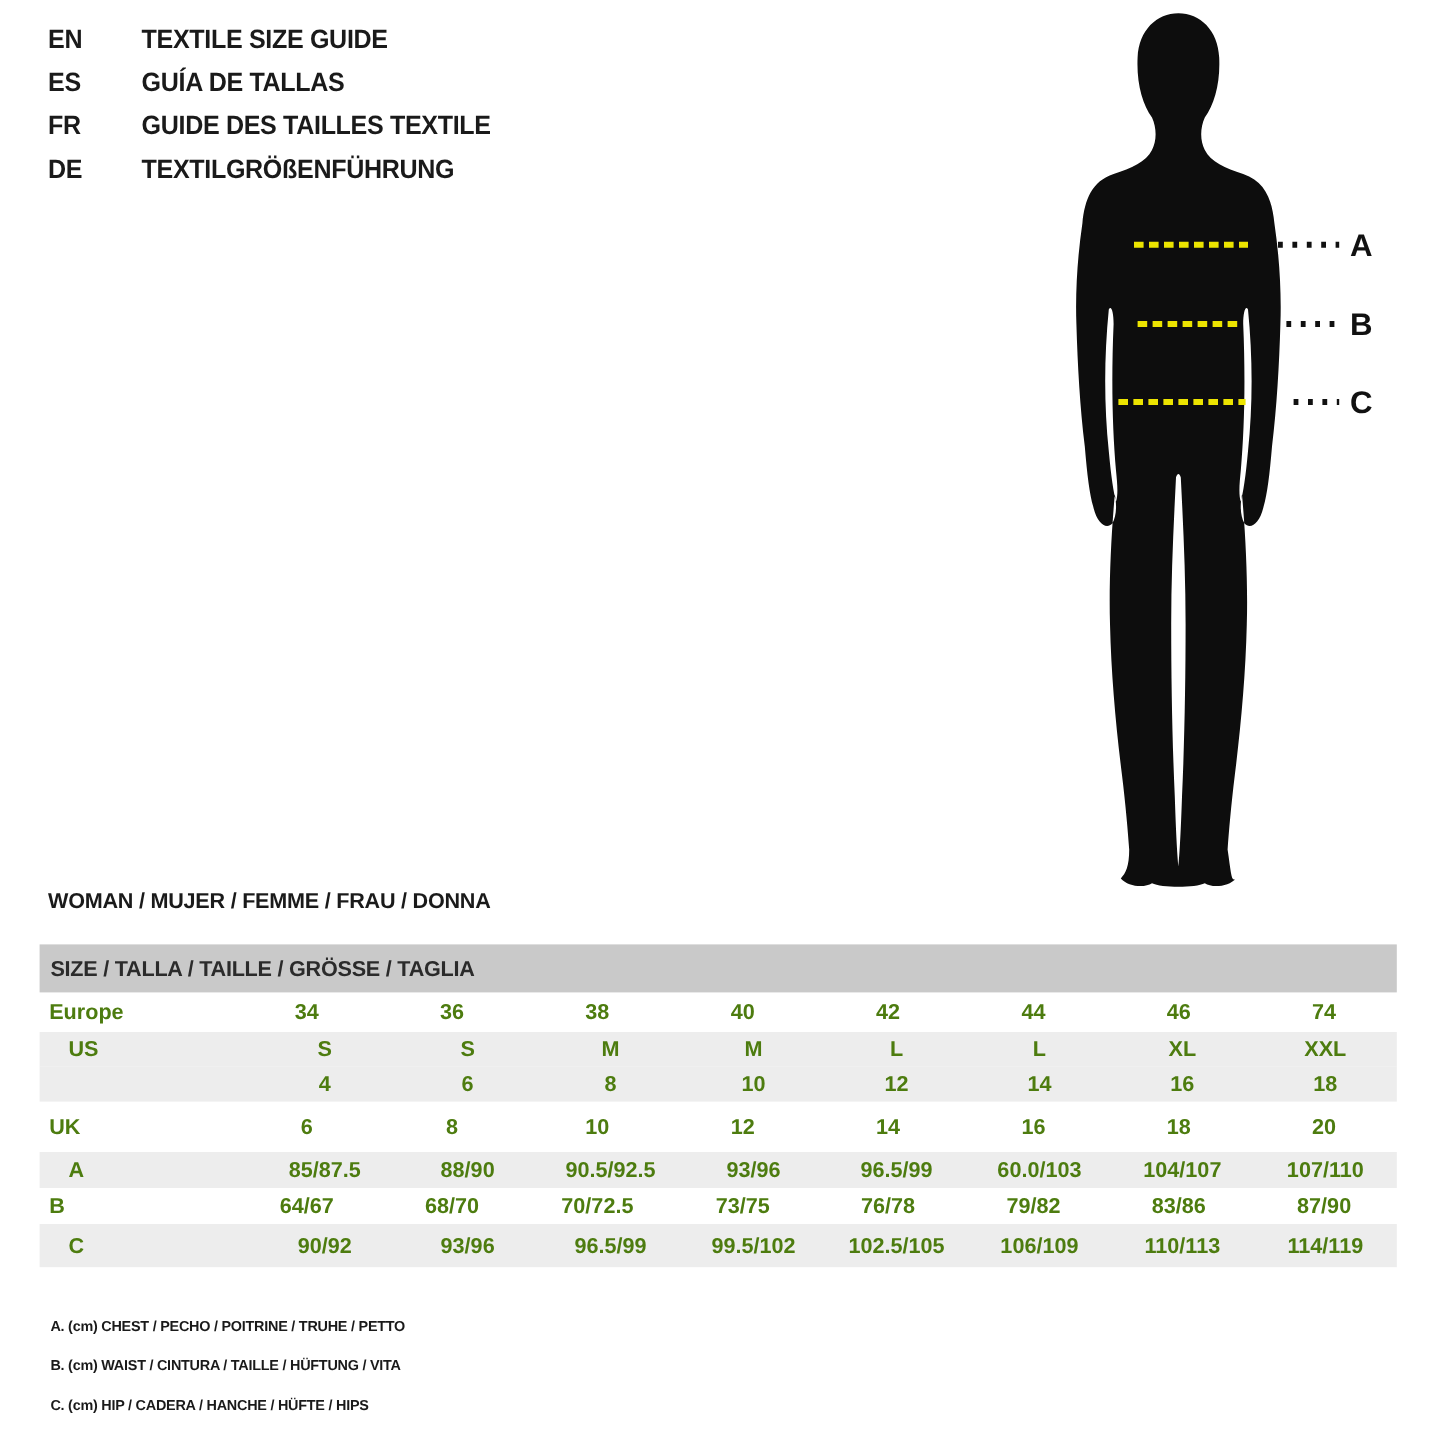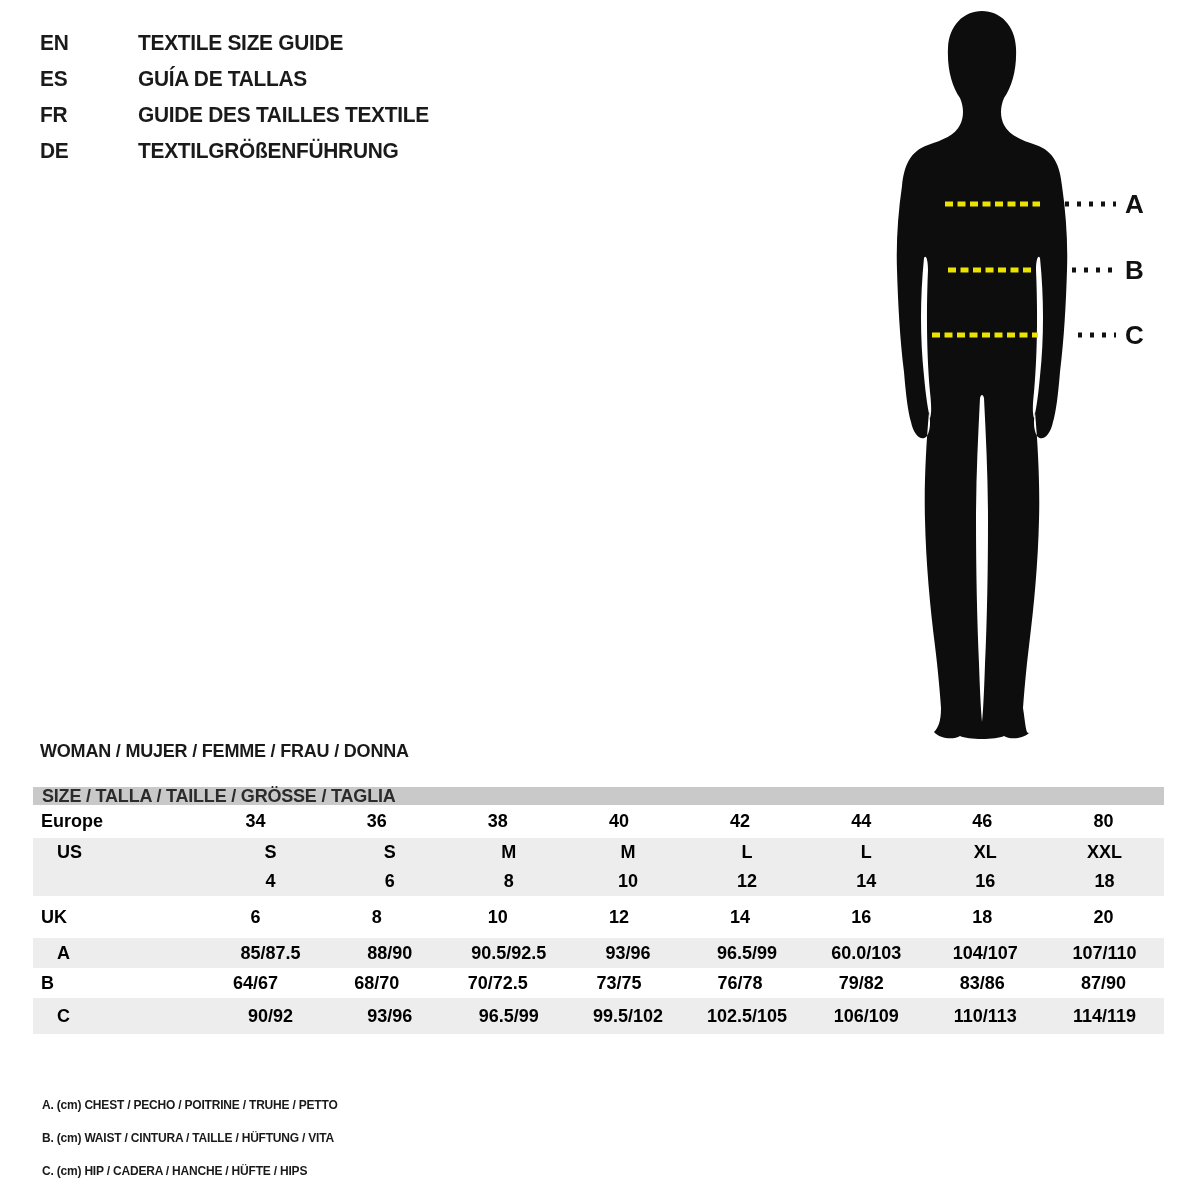--- a/index.html
+++ b/index.html
@@ -2,37 +2,37 @@
 <html><head>
 <meta charset="utf-8">
 <style>
   html,body{margin:0;padding:0;background:#ffffff;}
   .page{
     position:relative;width:1200px;height:1200px;background:#ffffff;overflow:hidden;
     font-family:"Liberation Sans","DejaVu Sans",sans-serif;color:#1a1a1a;
   }
   
   .langs{position:absolute;left:40px;top:20px;}
-  .lang-row{display:flex;height:36px;align-items:flex-end;gap:20px;}
+  .lang-row{display:flex;height:36px;align-items:flex-start;}
   .lang-code{width:78px;font-size:22px;font-weight:700;letter-spacing:-0.3px;
     transform:scaleX(0.95);transform-origin:left center;}
   .lang-title{font-size:22px;font-weight:700;letter-spacing:-0.3px;white-space:nowrap;
     transform:scaleX(0.95);transform-origin:left center;}
   
   .figure{position:absolute;left:860px;top:8px;width:300px;height:740px;}
   
   .woman-heading{position:absolute;left:40px;top:741px;font-size:18px;font-weight:700;
     letter-spacing:-0.2px;white-space:nowrap;}
   
   .size-table{position:absolute;left:33px;top:787px;width:1131px;}
-  .thead{height:18px;background:#c9c9c9;display:flex;align-items:center;
+  .thead{height:40px;background:#c9c9c9;display:flex;align-items:center;
     padding-left:9px;box-sizing:border-box;font-size:18px;font-weight:700;color:#2b2b2b;
     letter-spacing:-0.2px;}
   .trow{display:grid;grid-template-columns:162px repeat(8,1fr);align-items:center;
-    font-size:18px;font-weight:700;color:#000000;}
+    font-size:18px;font-weight:700;color:#4d7c0f;}
   .trow.shade{background:#ededed;padding-left:16px;}
   .trow .lbl{padding-left:8px;text-align:left;}
   .trow .val{text-align:center;}
   
   .legend{position:absolute;left:42px;top:1088px;}
   .legend-line{height:33px;display:flex;align-items:center;font-size:12px;font-weight:700;
     letter-spacing:-0.2px;white-space:nowrap;}
 </style>
 </head>
 <body>
@@ -123,21 +123,21 @@
     <div id="table-body">
         <div class="trow" style="height: 33px;">
           <div class="lbl">Europe</div>
           <div class="val">34</div>
           <div class="val">36</div>
           <div class="val">38</div>
           <div class="val">40</div>
           <div class="val">42</div>
           <div class="val">44</div>
           <div class="val">46</div>
-          <div class="val">80</div>
+          <div class="val">74</div>
         </div>
         <div class="trow shade" style="height: 29px;">
           <div class="lbl">US</div>
           <div class="val">S</div>
           <div class="val">S</div>
           <div class="val">M</div>
           <div class="val">M</div>
           <div class="val">L</div>
           <div class="val">L</div>
           <div class="val">XL</div>

